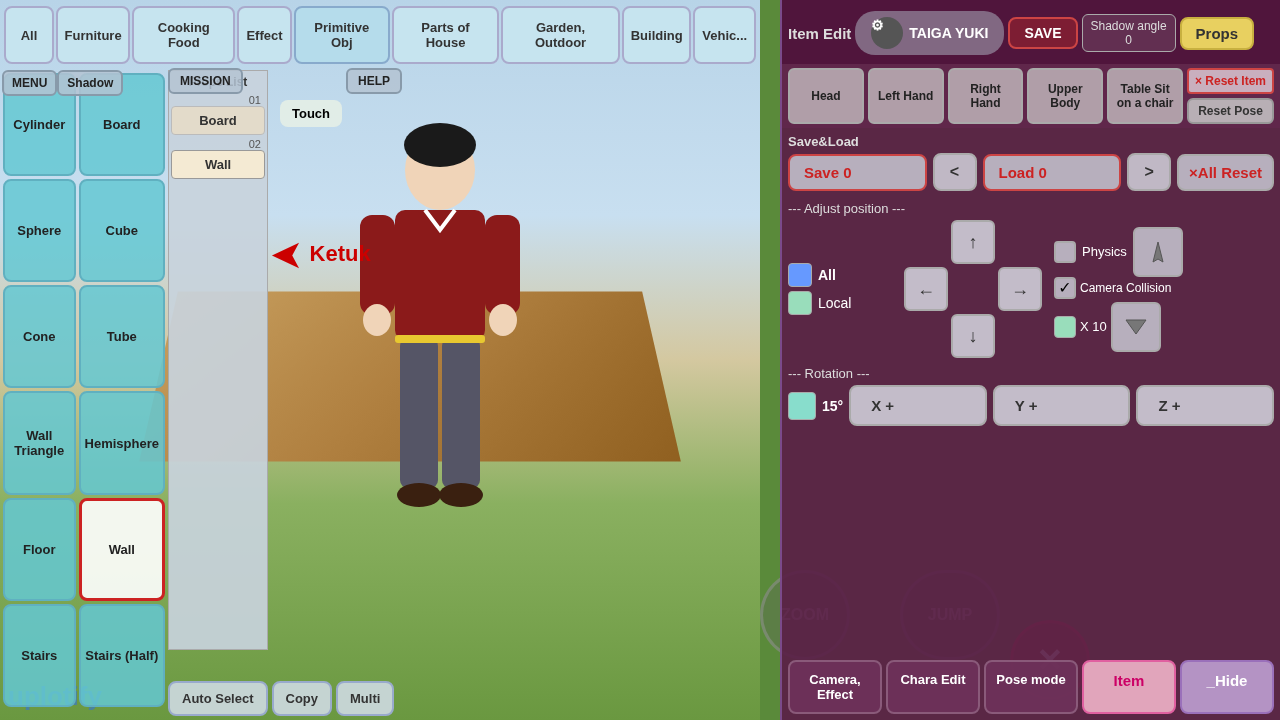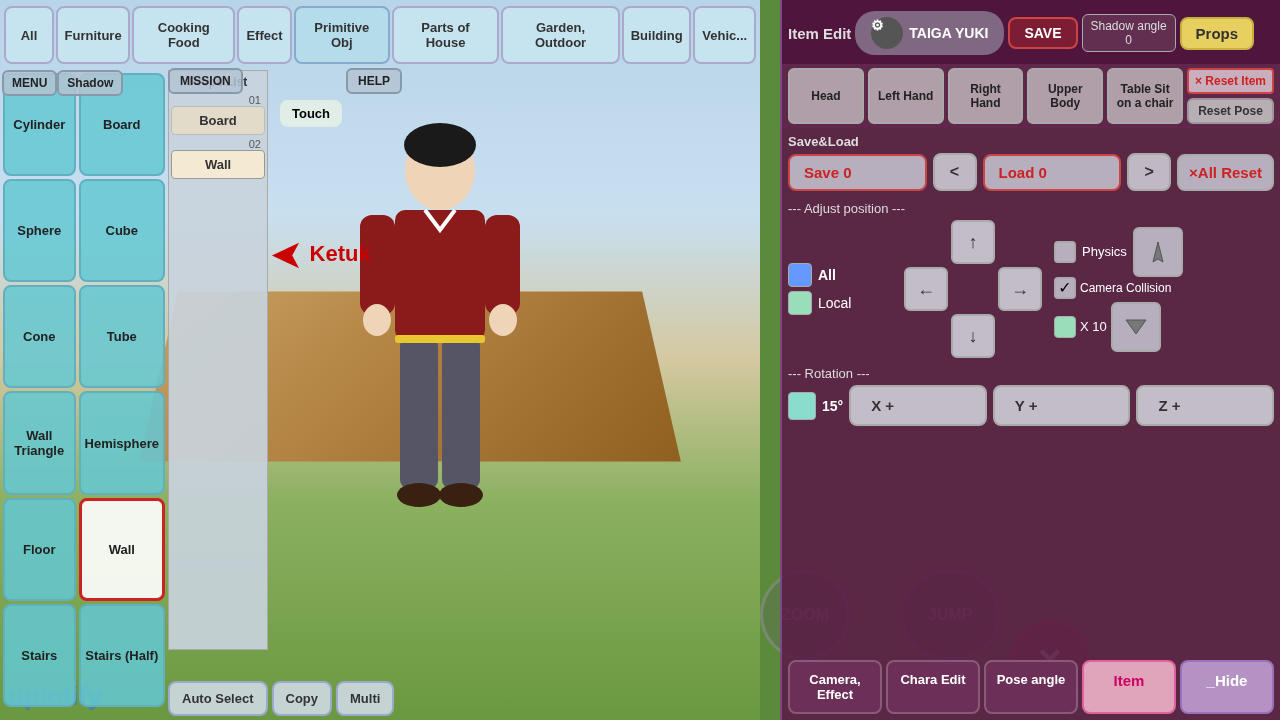--- a/index.html
+++ b/index.html
@@ -1011,21 +1011,21 @@
       <span class="degree-label">15°</span>
       <div class="rot-btn">X +</div>
       <div class="rot-btn">Y +</div>
       <div class="rot-btn">Z +</div>
     </div>
   </div>
 
   <div class="bottom-action-row">
     <div class="camera-effect-btn">Camera, Effect</div>
     <div class="chara-edit-btn">Chara Edit</div>
-    <div class="pose-mode-btn">Pose angle</div>
+    <div class="pose-mode-btn">Pose mode</div>
     <div class="item-btn-bottom">Item</div>
     <div class="hide-btn">_Hide</div>
   </div>
 </div>
 
 <div class="zoom-btn">ZOOM</div>
 <div class="jump-btn">JUMP</div>
 <div class="close-btn">✕</div>
 
 <div class="logo">uplotify</div>

